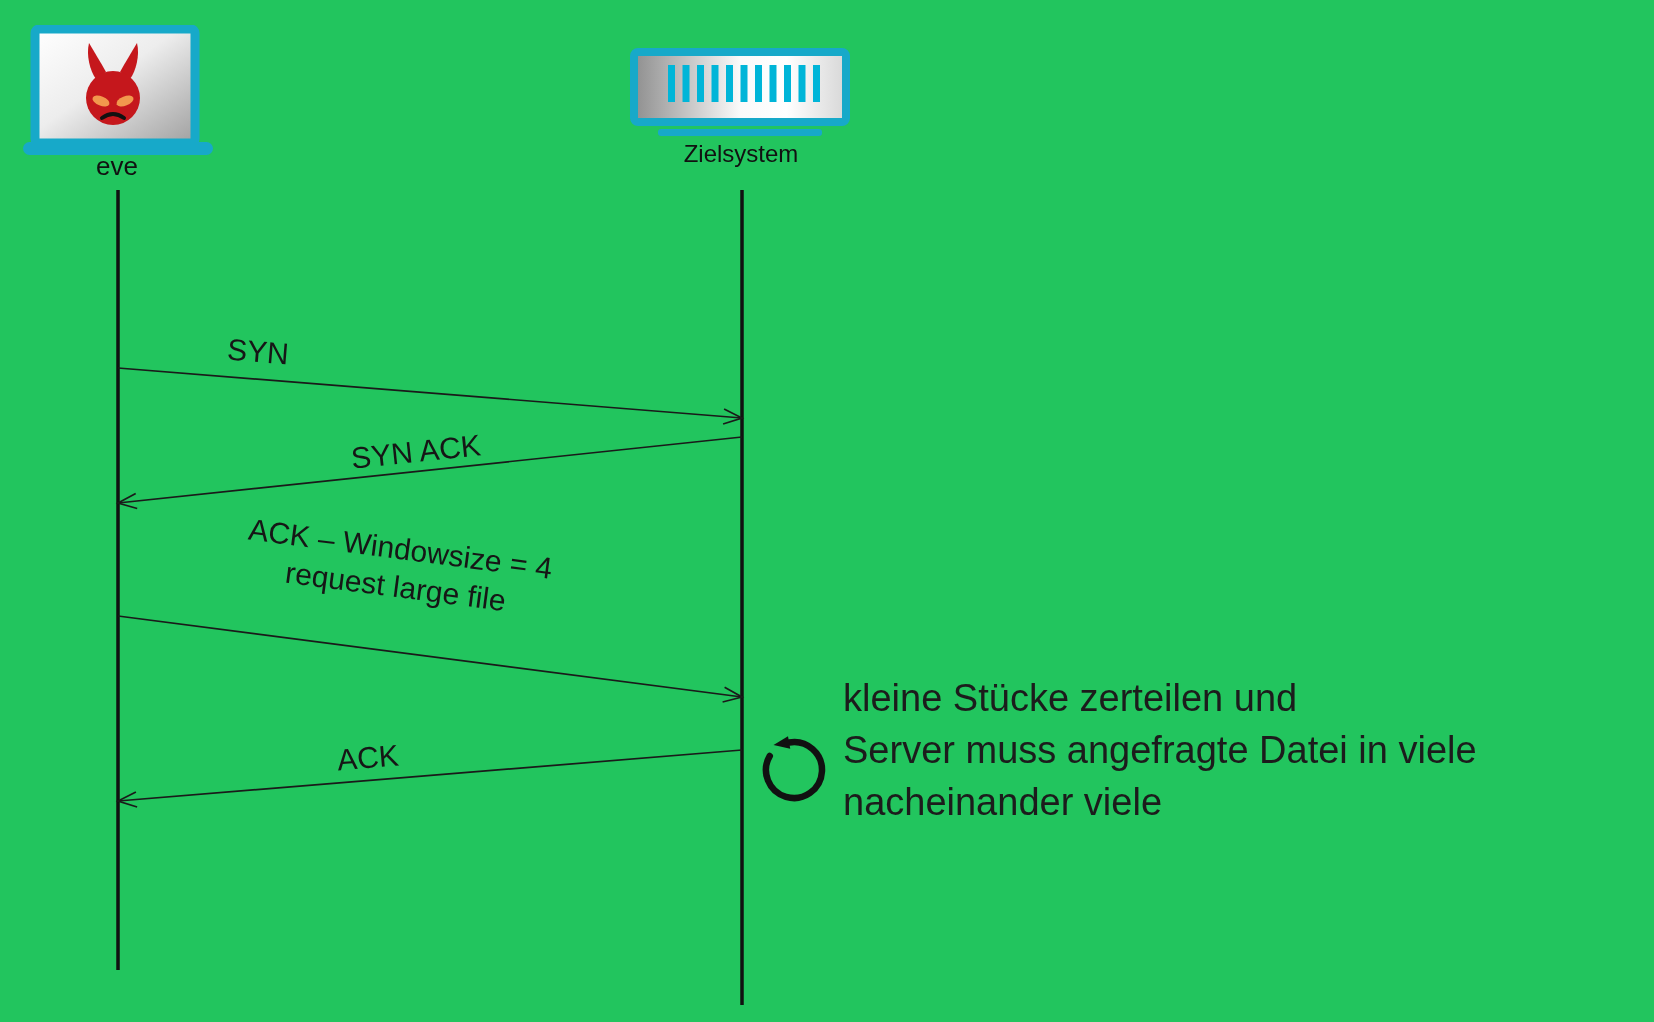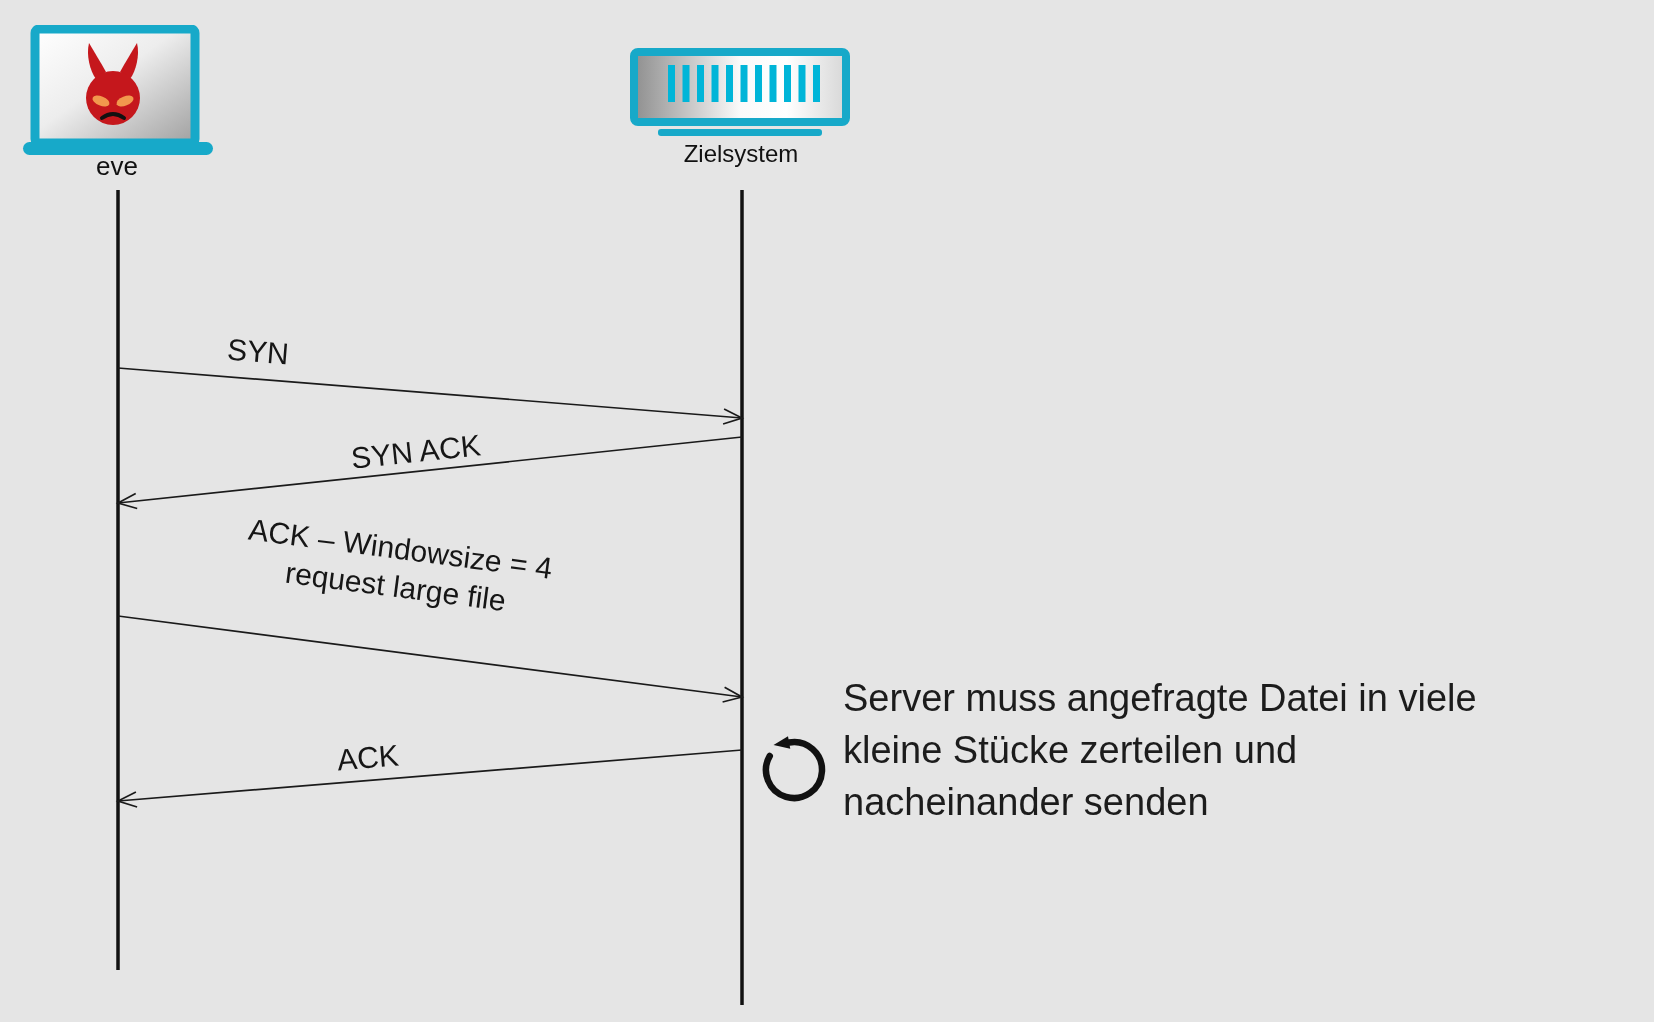--- a/index.html
+++ b/index.html
@@ -1,19 +1,19 @@
 <!DOCTYPE html>
 <html><head>
 <meta charset="utf-8">
 <style>
   html,body{margin:0;padding:0;background:#ffffff;}
   #canvas{
     position:relative;
     width:1654px;height:1022px;
-    background:#e5e5e5;
+    background:#22c55e;
     font-family:"Liberation Sans", sans-serif;
     color:#1a1a1a;
     overflow:hidden;
     text-decoration:underline;
   }
   .abs{position:absolute;}
   .actor-label{
     position:absolute;
     text-align:center;
     color:#111;
@@ -130,18 +130,18 @@
   </div>
 
   <div class="msg-label" style="left:368px;top:758px;transform:translate(-50%,-50%) rotate(-4.7deg);">ACK</div>
 
   <svg class="abs" style="left:762px;top:736px;" width="66" height="68" viewBox="0 0 66 68">
     <path d="M 7.75 20 A 28 28 0 1 0 27.14 6.43" fill="none" stroke="#111" stroke-width="6.5" stroke-linecap="round"></path>
     <polygon points="11.5,9.1 28.25,12.8 26.0,0.2" fill="#111"></polygon>
   </svg>
 
   <div class="note-text">
+    <div>kleine Stücke zerteilen und</div>
     <div>Server muss angefragte Datei in viele</div>
-    <div>kleine Stücke zerteilen und</div>
-    <div>nacheinander senden</div>
+    <div>nacheinander viele</div>
   </div>
 
 </div>
 
 </body></html>

